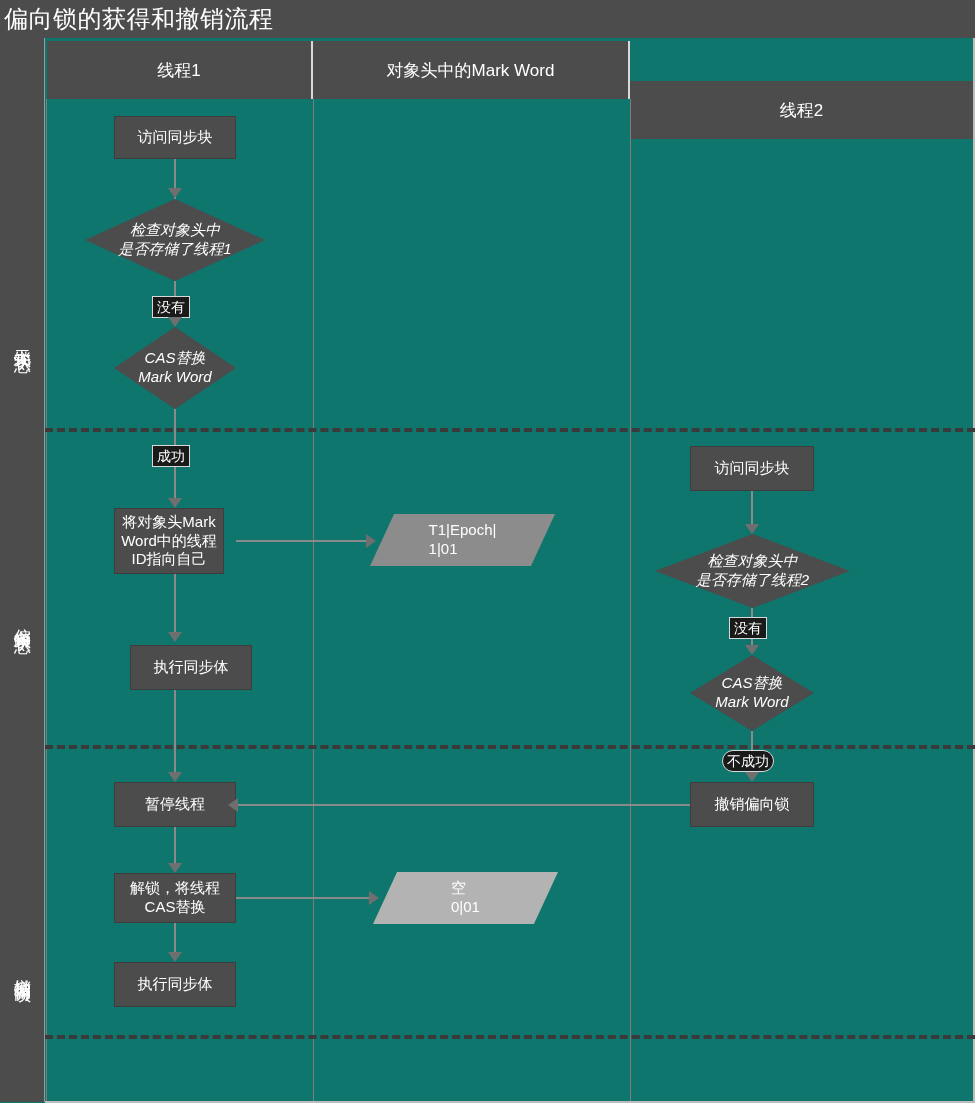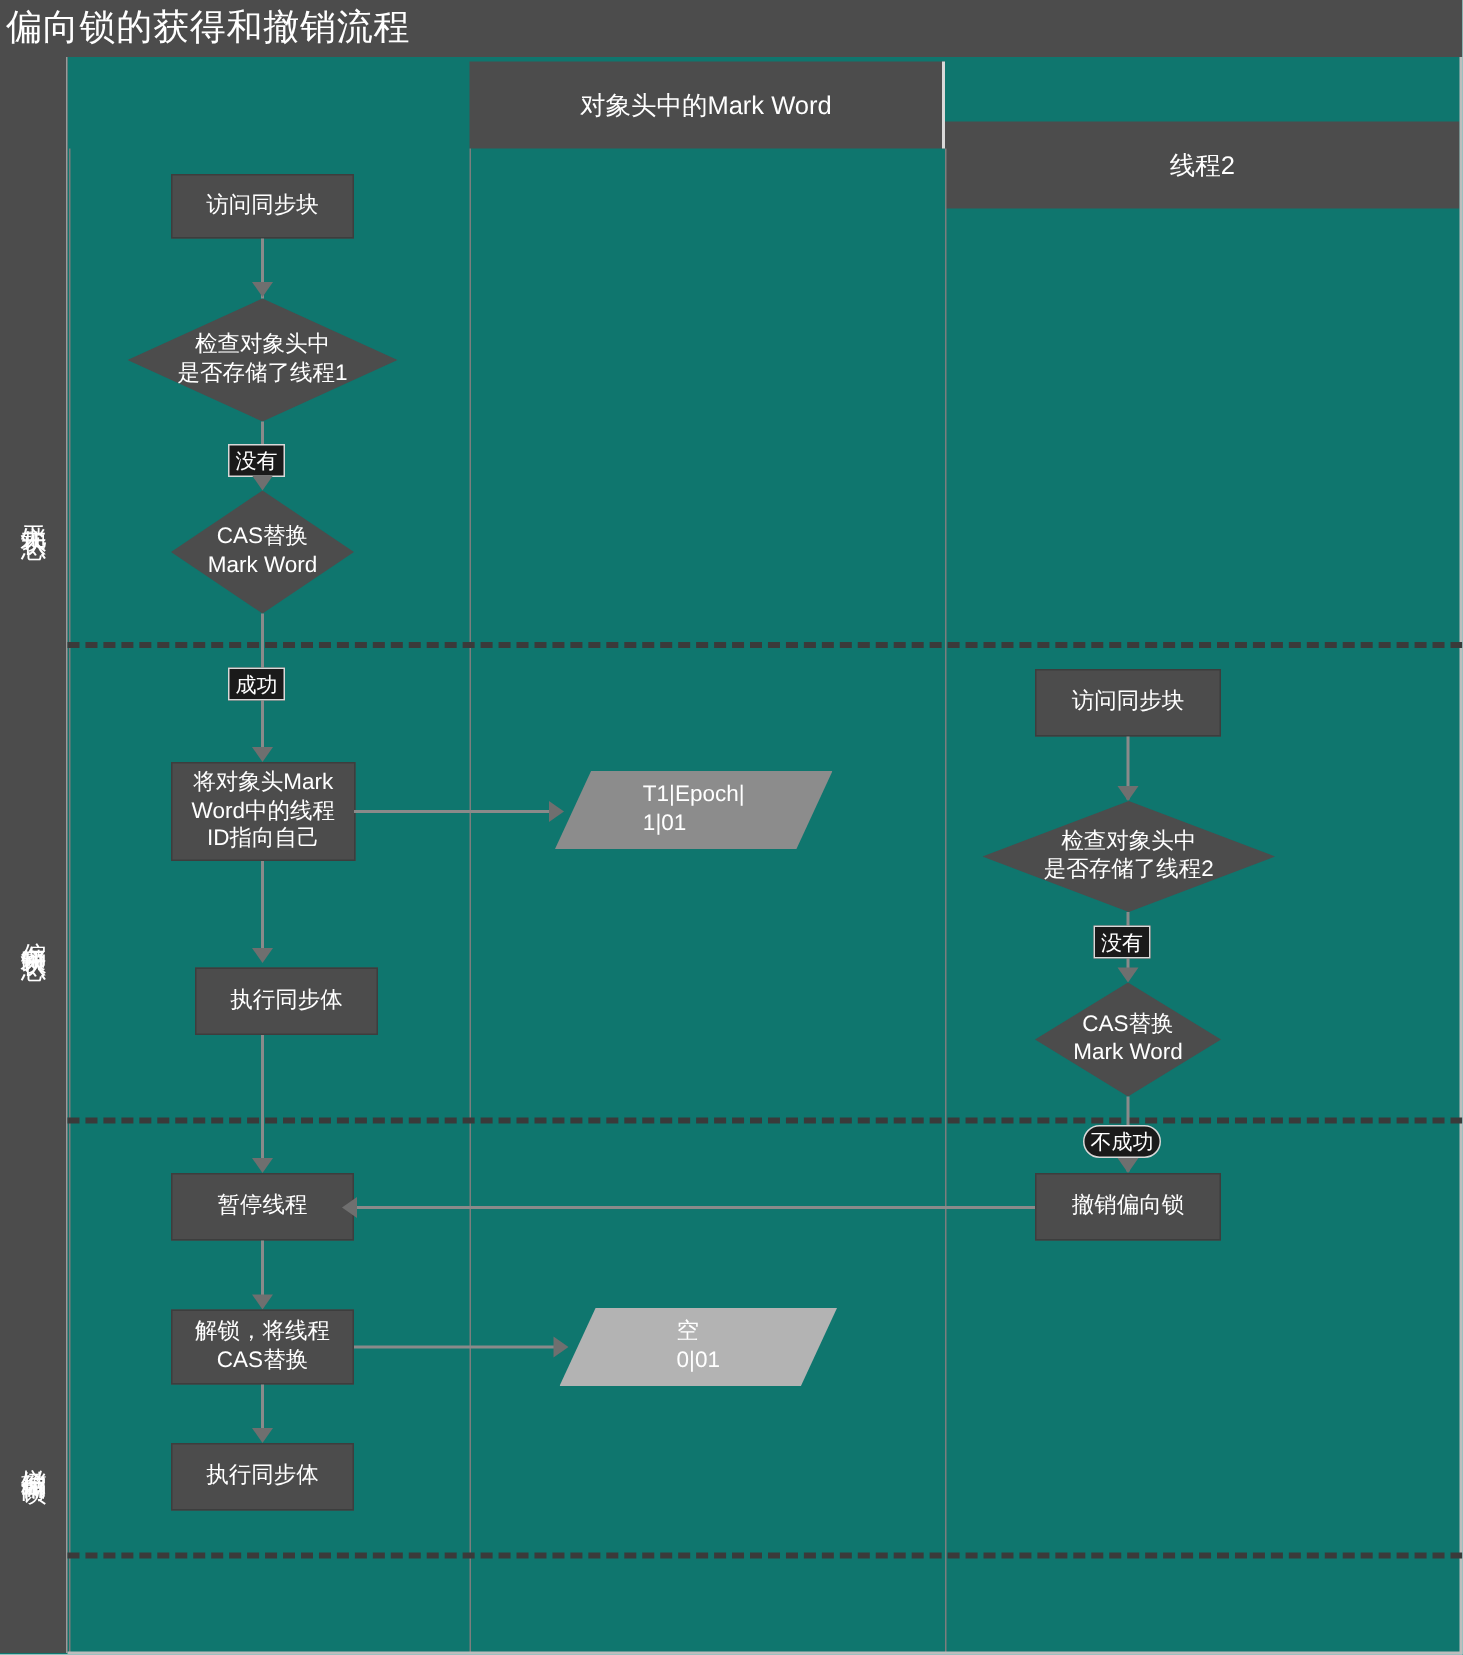--- a/index.html
+++ b/index.html
@@ -117,20 +117,21 @@
     text-align: center;
     font-size: 15px;
     line-height: 1.25;
   }
   .rect {
     background: #4c4c4c;
     border: 1px solid #3d3d3d;
   }
   .diamond-wrap {
     position: absolute;
+    font-style: italic;
   }
   .diamond-shape {
     position: absolute;
     left: 0; top: 0;
     width: 100%; height: 100%;
     background: #4c4c4c;
     clip-path: polygon(50% 0%, 100% 50%, 50% 100%, 0% 50%);
   }
   .diamond-text {
     position: absolute;
@@ -217,20 +218,21 @@
 
 <div id="canvas">
 
   <div class="title-bar">偏向锁的获得和撤销流程</div>
 
   <div class="side-band"></div>
   <div class="side-label" style="top:205px;height:270px;">无锁状态</div>
   <div class="side-label" style="top:480px;height:280px;">偏向锁状态</div>
   <div class="side-label" style="top:890px;height:160px;">撤销偏向锁</div>
 
+  <div class="col-header" style="left:47px;width:266px;">线程1</div>
   <div class="col-header" style="left:313px;width:317px;">对象头中的Mark Word</div>
   <div class="col-header" style="left:630px;width:343px;border-right:none;margin-top:40px;">线程2</div>
 
   <div class="v-divider" style="left:46px;"></div>
   <div class="v-divider" style="left:313px;"></div>
   <div class="v-divider" style="left:630px;"></div>
   <div class="outer-border-right"></div>
   <div class="outer-border-bottom"></div>
 
   <div class="dash-sep" style="top:428px;"></div>
@@ -255,21 +257,21 @@
   <div class="diamond-wrap" style="left:114px;top:327px;width:122px;height:82px;">
     <div class="diamond-shape"></div>
     <div class="diamond-text" style="white-space:pre-line;">CAS替换
 Mark Word</div>
   </div>
 
   <div class="conn-v" style="left:174px;top:409px;height:96px;"></div>
   <div class="edge-label" style="left:152px;top:445px;">成功</div>
   <div class="arrow-down" style="left:168px;top:498px;"></div>
 
-  <div class="node rect" style="left:114px;top:508px;width:123px;height:66px;white-space:pre-line;">将对象头Mark
+  <div class="node rect" style="left:114px;top:508px;width:110px;height:66px;white-space:pre-line;">将对象头Mark
 Word中的线程
 ID指向自己</div>
 
   <div class="conn-v" style="left:174px;top:574px;height:64px;"></div>
   <div class="arrow-down" style="left:168px;top:632px;"></div>
 
   <div class="node rect" style="left:130px;top:645px;width:122px;height:45px;">执行同步体</div>
 
   <div class="conn-v" style="left:174px;top:690px;height:85px;"></div>
   <div class="arrow-down" style="left:168px;top:772px;"></div>

